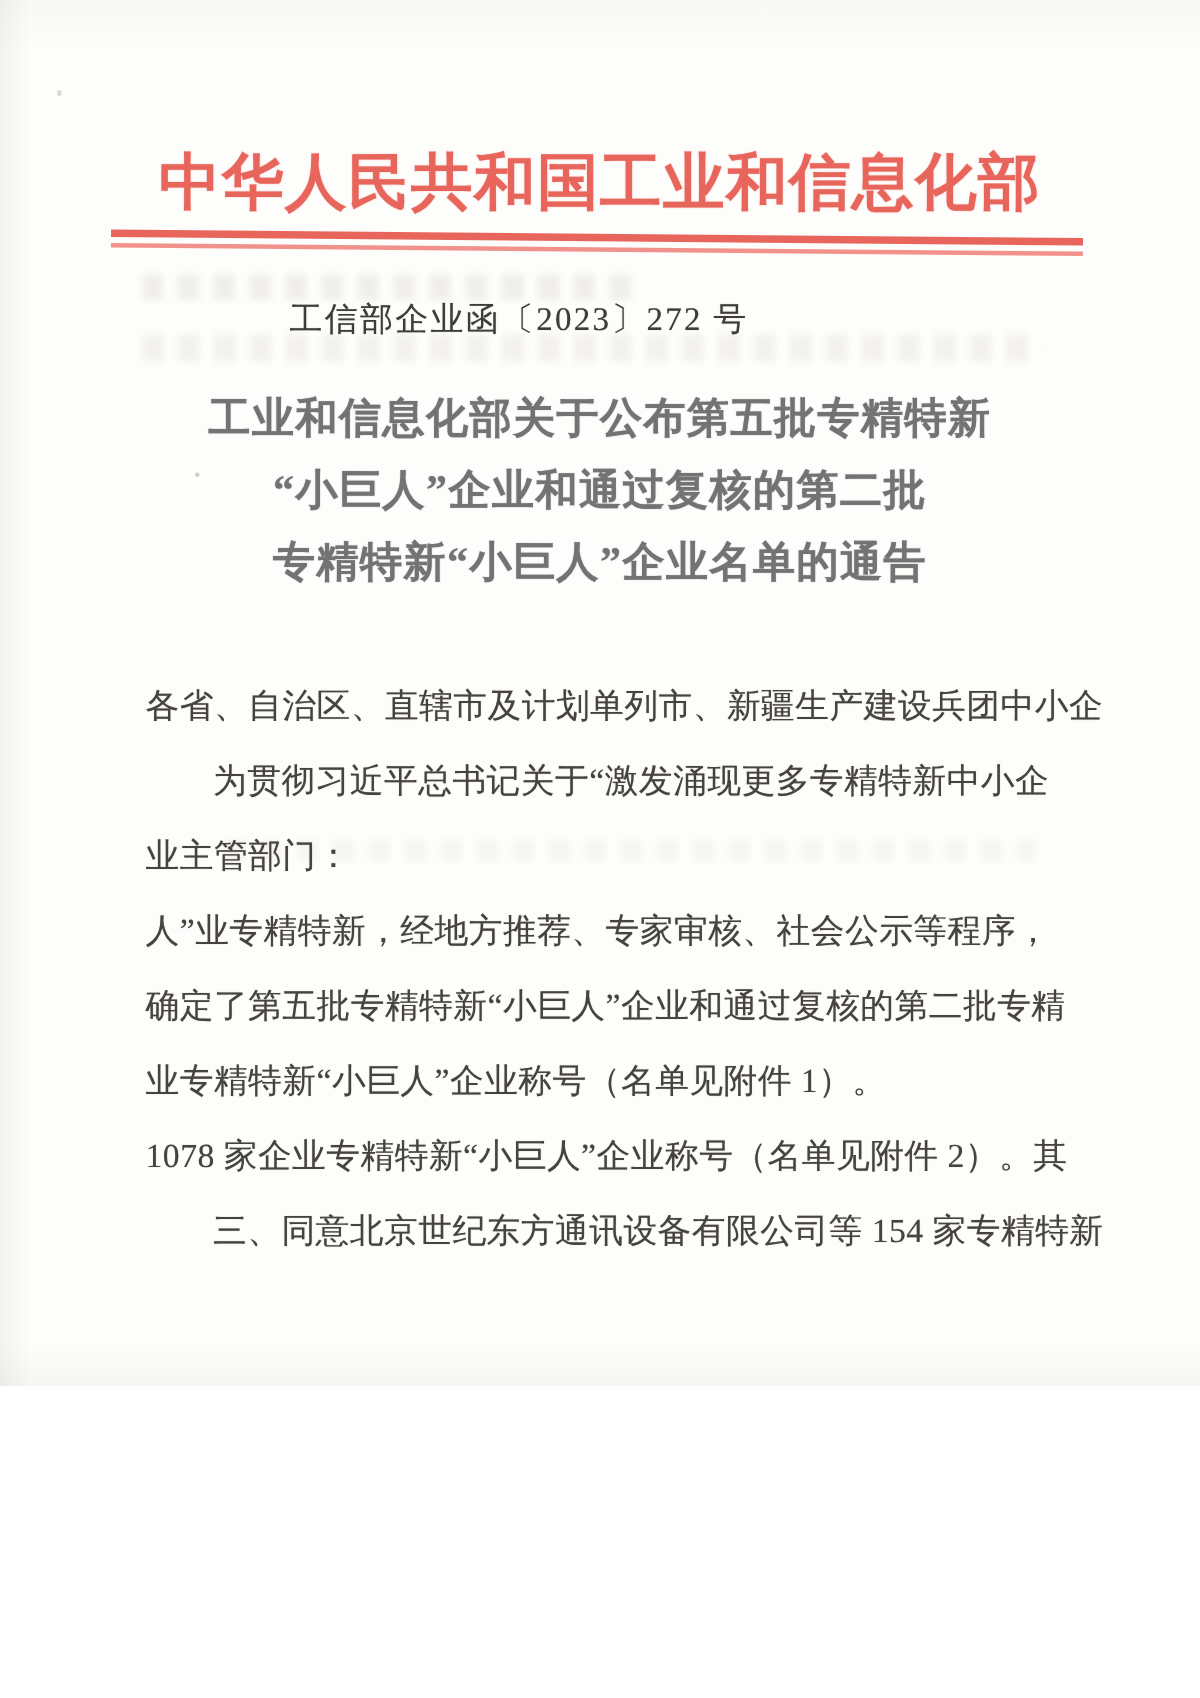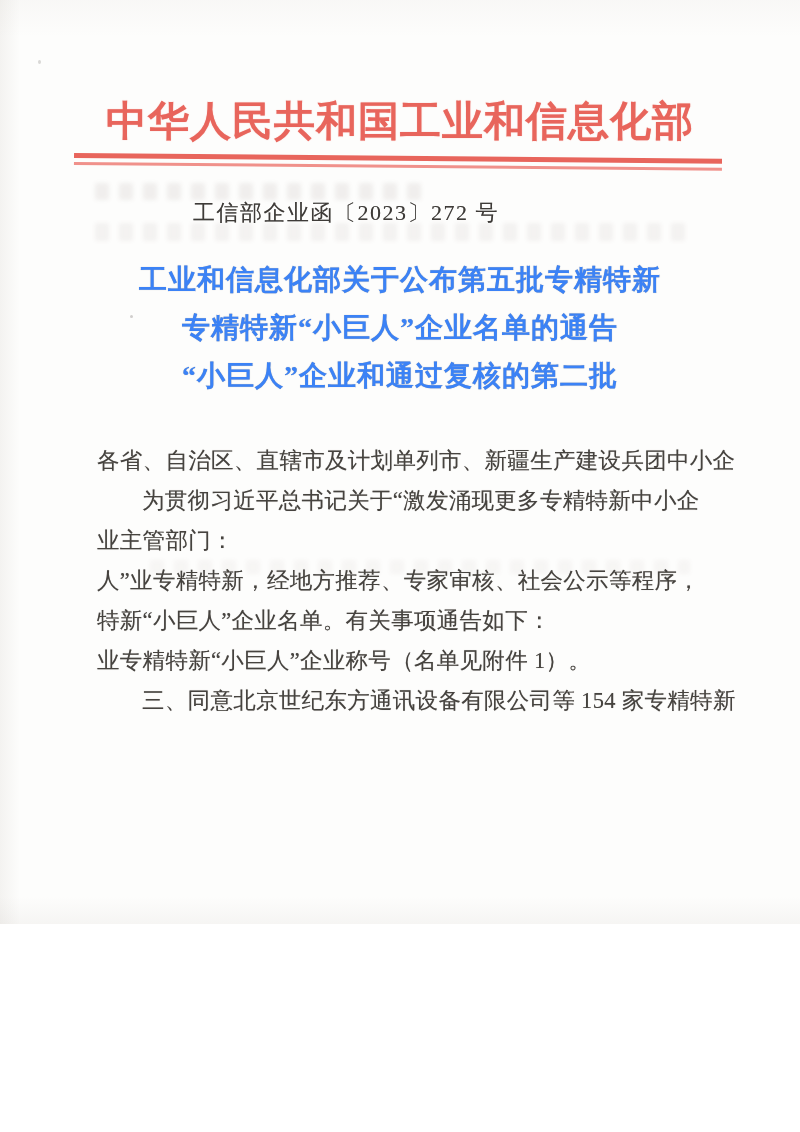--- a/index.html
+++ b/index.html
@@ -58,36 +58,37 @@
   }
   .notice-title {
     position: absolute;
     top: 256px; left: 0;
     width: 100%;
     text-align: center;
     font-size: 28px;
     font-weight: bold;
     line-height: 48px;
     letter-spacing: 1px;
-    color: #3b82f6;
+    color: #737373;
     text-shadow: 0 0 0.8px rgba(59,55,52,0.45);
   }
   .notice-body {
     position: absolute;
     top: 441px; left: 97px;
     width: 640px;
     font-size: 22.5px;
     color: #46433f;
     letter-spacing: 0.3px;
     text-shadow: 0 0 0.7px rgba(70,67,63,0.45);
   }
   .body-line {
     height: 40px;
     line-height: 40px;
     white-space: nowrap;
+    margin-top: 10px;
   }
   .body-line.indent { padding-left: 45px; }
   .footer-rule {
     position: absolute;
     left: 72px; top: 1027px;
     width: 650px;
     transform: rotate(0.45deg);
     transform-origin: left center;
   }
   .footer-rule .rule-thin  { height: 3px; background: var(--red-light, #f0918b); }
@@ -137,31 +138,32 @@
   <div class="header-rule">
     <div class="rule-thick"></div>
     <div class="rule-gap"></div>
     <div class="rule-thin"></div>
   </div>
 
   <div class="doc-number">工信部企业函〔2023〕272 号</div>
 
   <div class="notice-title">
     <div>工业和信息化部关于公布第五批专精特新</div>
+    <div>“小巨人”企业和通过复核的第二批</div>
     <div>专精特新“小巨人”企业名单的通告</div>
-    <div>“小巨人”企业和通过复核的第二批</div>
   </div>
 
   <div class="notice-body" id="notice-body">
       <div class="body-line">各省、自治区、直辖市及计划单列市、新疆生产建设兵团中小企</div>
       <div class="body-line indent">为贯彻习近平总书记关于“激发涌现更多专精特新中小企</div>
       <div class="body-line">业主管部门：</div>
       <div class="body-line">人”业专精特新，经地方推荐、专家审核、社会公示等程序，</div>
-      <div class="body-line">特新“小巨人”企业名单。有关事项通告如下：</div>
+      <div class="body-line">确定了第五批专精特新“小巨人”企业和通过复核的第二批专精</div>
       <div class="body-line">业专精特新“小巨人”企业称号（名单见附件 1）。</div>
+      <div class="body-line">1078 家企业专精特新“小巨人”企业称号（名单见附件 2）。其</div>
       <div class="body-line indent">三、同意北京世纪东方通讯设备有限公司等 154 家专精特新</div>
     </div>
 
   <div class="footer-rule">
     <div class="rule-thin"></div>
     <div class="rule-gap"></div>
     <div class="rule-thick"></div>
   </div>
 
 </div>

